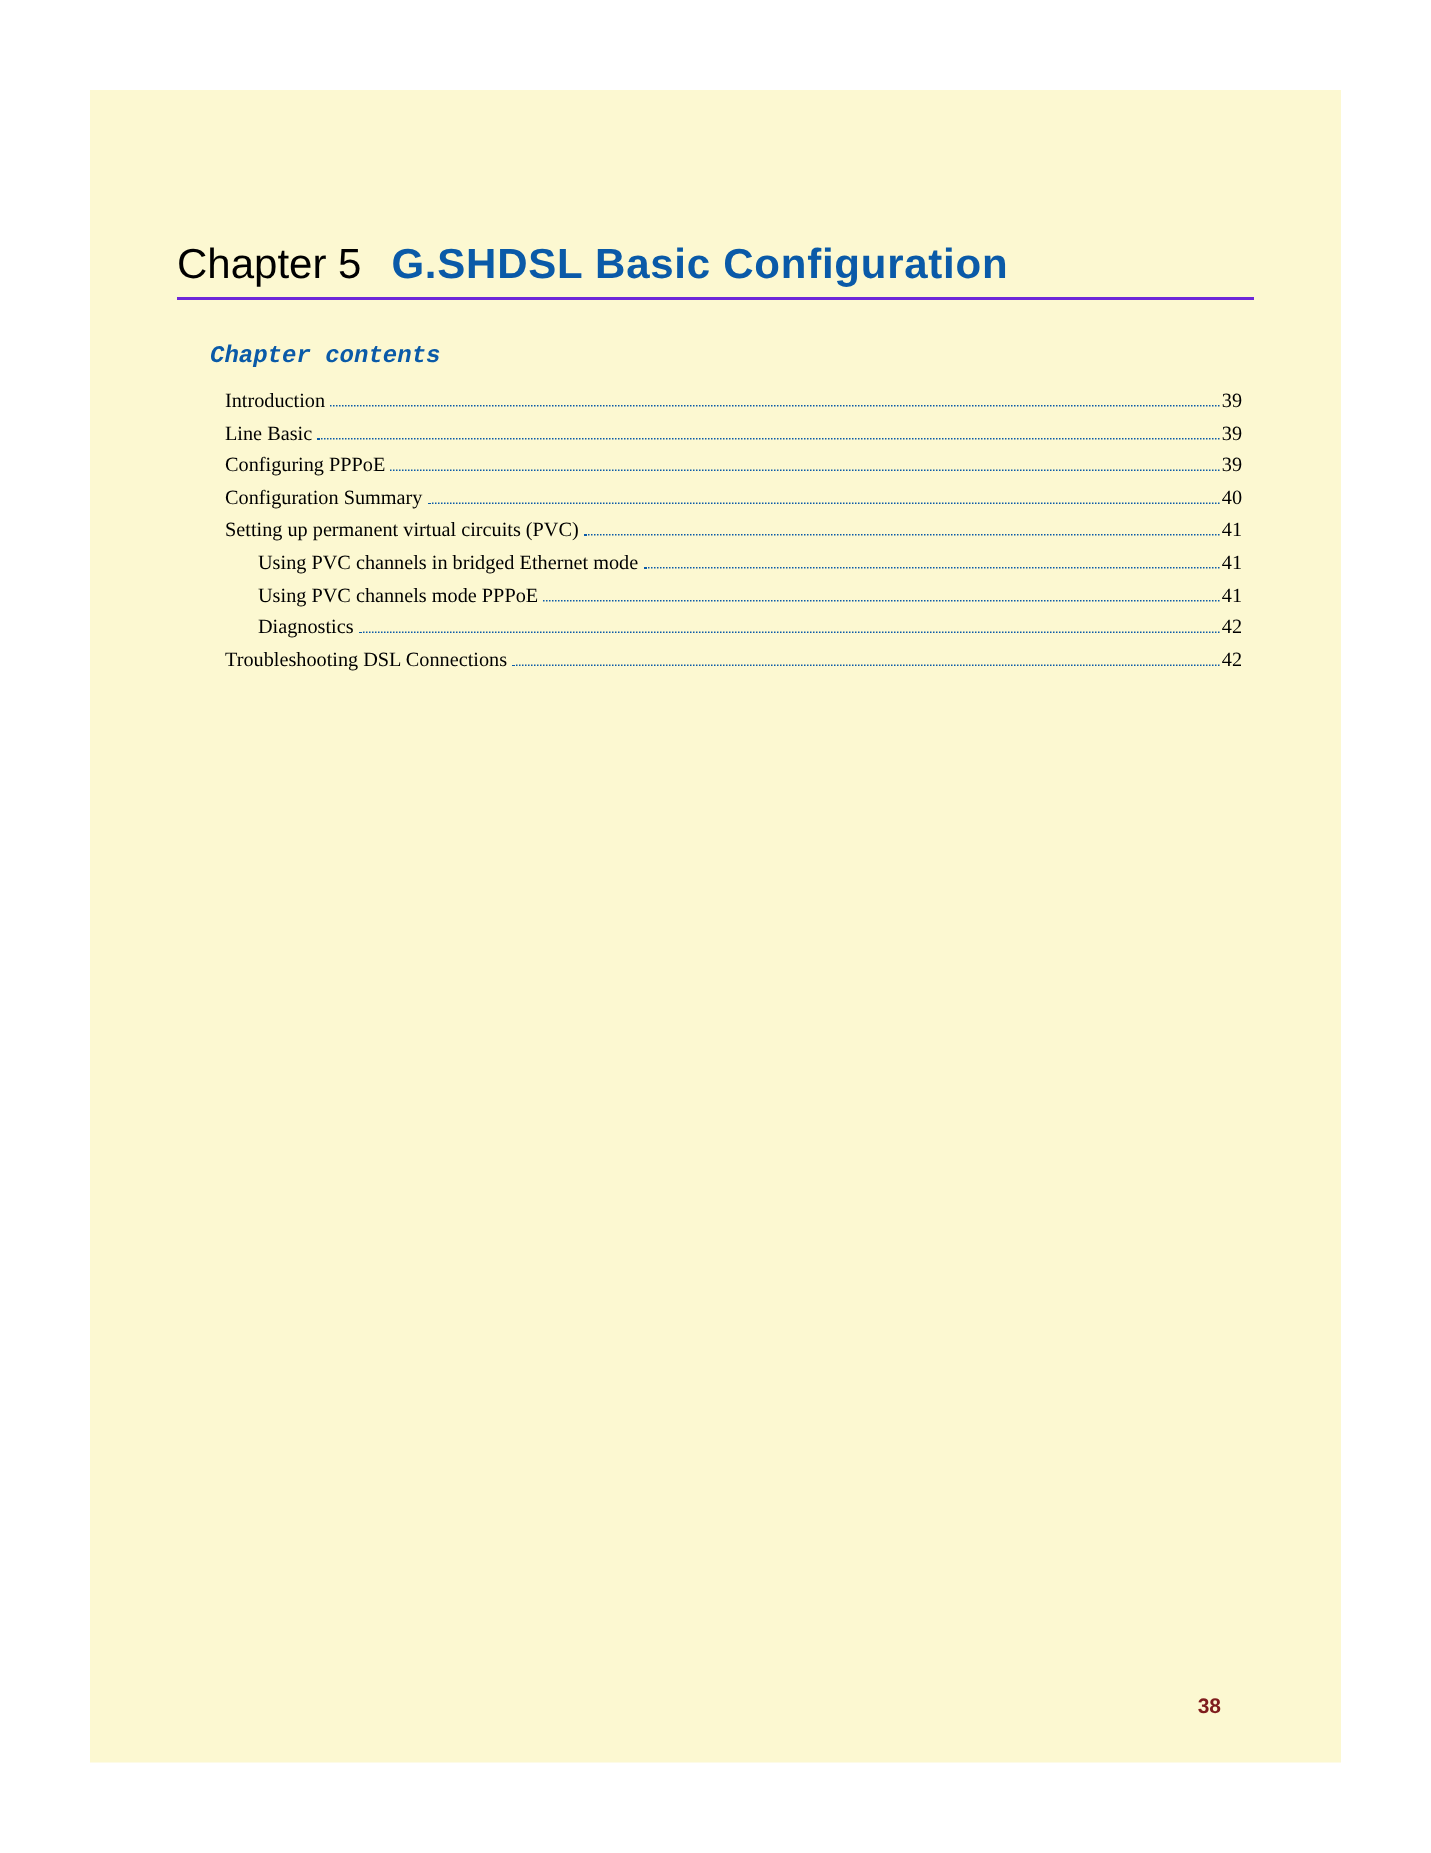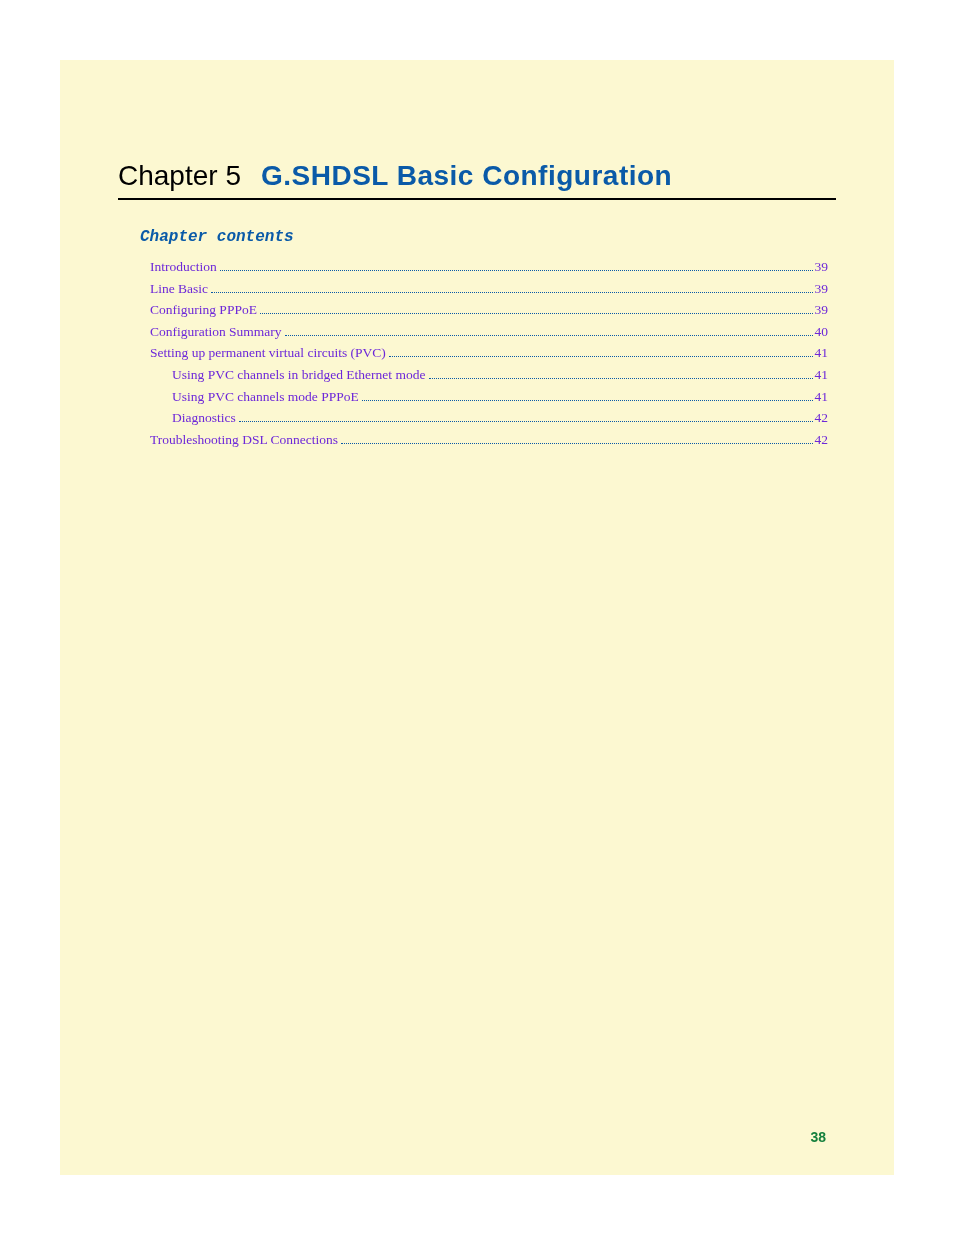--- a/index.html
+++ b/index.html
@@ -17,21 +17,21 @@
     top: 60px;
     width: 834px;
     height: 1115px;
     background: #fcf8d1;
     box-sizing: border-box;
     padding: 100px 58px 30px 58px;
   }
   .chapter-header {
     display: flex;
     align-items: baseline;
-    border-bottom: 2px solid #000000;
+    border-bottom: 2px solid #6d28d9;
     padding-bottom: 6px;
     margin-bottom: 28px;
   }
   .chapter-label {
     font-family: 'Helvetica Neue', Helvetica, Arial, sans-serif;
     font-weight: 300;
     font-size: 28px;
     color: #000;
     margin-right: 20px;
     white-space: nowrap;
@@ -53,21 +53,21 @@
     padding-left: 22px;
   }
   .toc {
     padding-left: 32px;
     padding-right: 8px;
   }
   .toc-row {
     display: flex;
     align-items: baseline;
     font-size: 13.5px;
-    color: #6d28d9;
+    color: #000000;
     line-height: 1.6;
     font-family: 'Adobe Garamond Pro', Garamond, Georgia, serif;
   }
   .toc-row.sub {
     padding-left: 22px;
   }
   .toc-label {
     white-space: nowrap;
   }
   .toc-label::after {
@@ -77,26 +77,26 @@
     flex: 1 1 auto;
     border-bottom: 1px dotted #0a5aa8;
     margin: 0 2px 3px 0;
     min-width: 10px;
   }
   .toc-page {
     white-space: nowrap;
   }
   .page-number {
     position: absolute;
-    right: 68px;
+    right: 80px;
     bottom: 30px;
     font-family: Arial, 'Helvetica Neue', sans-serif;
     font-weight: 700;
     font-size: 14px;
-    color: #15803d;
+    color: #7f1d1d;
   }
 </style>
 </head>
 <body>
 
 <div class="page">
 
   <div class="chapter-header">
     <span class="chapter-label">Chapter 5</span>
     <span class="chapter-title">G.SHDSL Basic Configuration</span>

